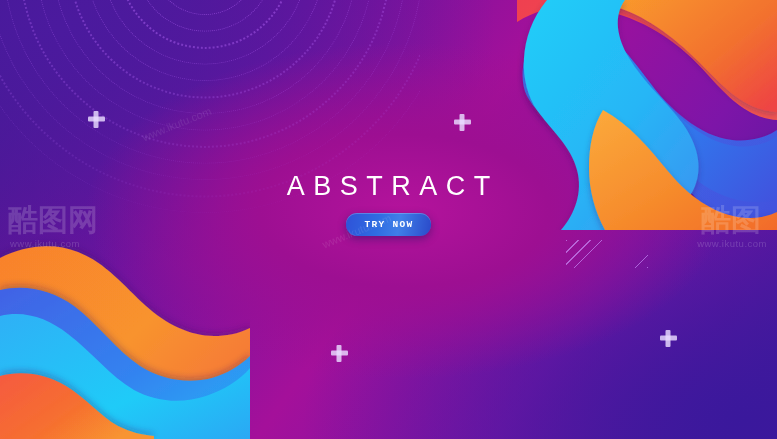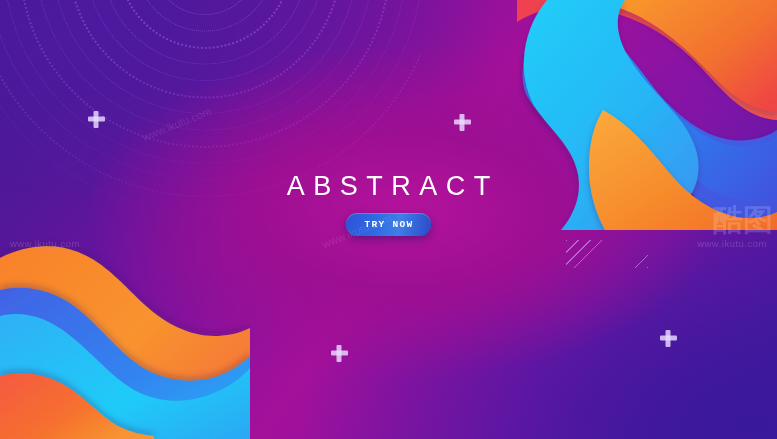--- a/index.html
+++ b/index.html
@@ -233,18 +233,19 @@
       <div class="plus" style="left: 453.5px; top: 113.5px; width: 17px; height: 17px;"></div>
       <div class="plus" style="left: 330.5px; top: 344.5px; width: 17px; height: 17px;"></div>
       <div class="plus" style="left: 659.5px; top: 329.5px; width: 17px; height: 17px;"></div>
     </div>
 
   <div id="content">
     <h1 id="title">ABSTRACT</h1>
     <button id="cta">TRY NOW</button>
   </div>
 
+  <div class="wm wm-big" style="left:8px;top:200px;">酷图网</div>
   <div class="wm wm-url" style="left:10px;top:238px;">www.ikutu.com</div>
-  <div class="wm wm-big" style="right:4px;top:200px;padding-left:27px;">酷图</div>
+  <div class="wm wm-big" style="right:16px;top:200px;padding-left:27px;">酷图</div>
   <div class="wm wm-url" style="right:10px;top:238px;">www.ikutu.com</div>
   <div class="wm wm-tile" style="left:320px;top:225px;">www.ikutu.com</div>
   <div class="wm wm-tile" style="left:140px;top:118px;">www.ikutu.com</div>
 </div>
 
 </body></html>

